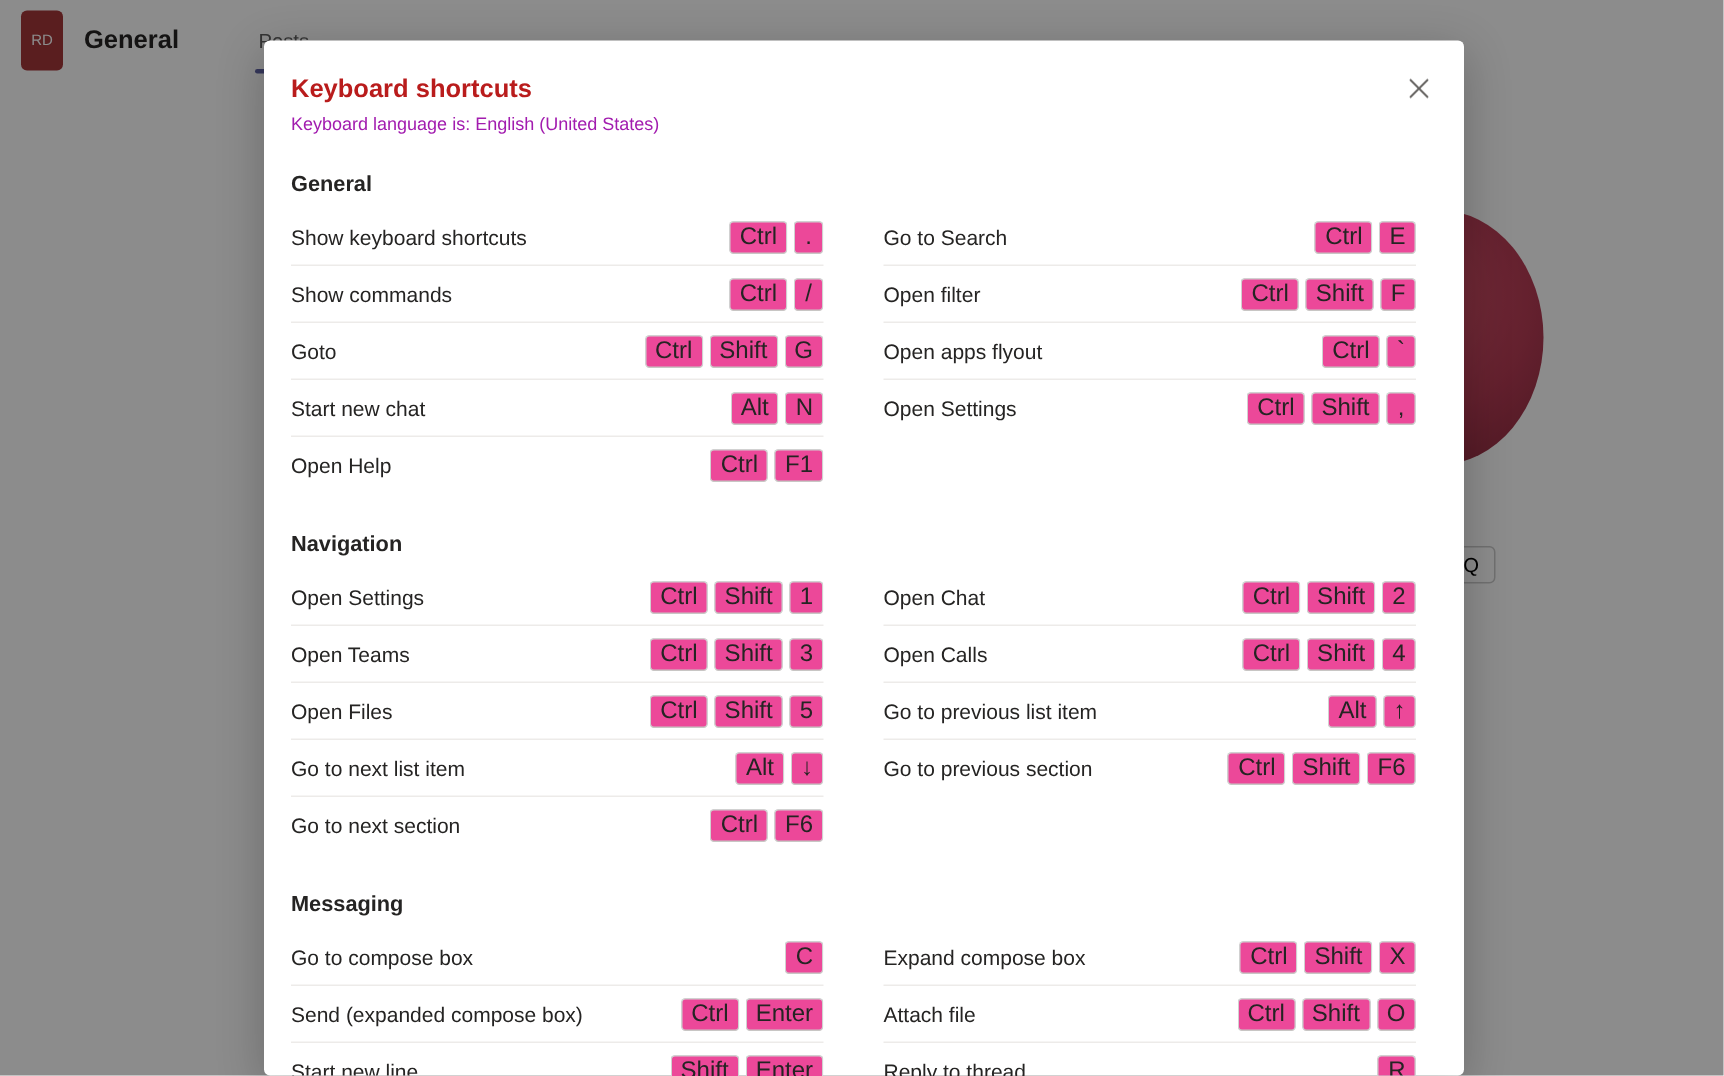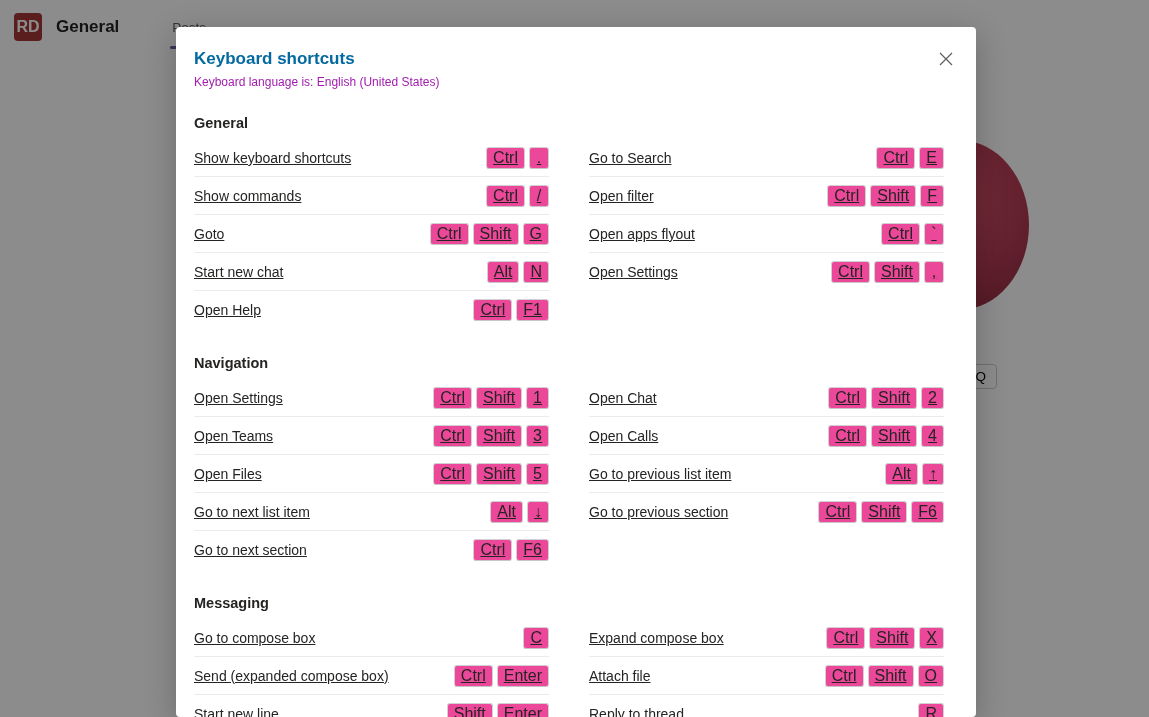--- a/index.html
+++ b/index.html
@@ -21,26 +21,26 @@
       background: #fff;
     }
     .app-header {
       display: flex;
       align-items: center;
       gap: 14px;
       padding: 6px 14px 0;
       height: 48px;
     }
     .team-badge {
-      width: 28px; height: 28px;
+      width: 28px; height: 40px;
       background: #a4373a;
       border-radius: 4px;
       color: #fff;
-      font-size: 16px;
-      font-weight: 700;
+      font-size: 10px;
+      font-weight: 400;
       display: flex; align-items: center; justify-content: center;
     }
     .channel-name { font-weight: 700; font-size: 17px; }
     .tab { font-size: 13.5px; color: #616161; margin-left: 39px; }
     .tab.active { position: relative; }
     .tab.active::after {
       content: '';
       position: absolute;
       left: -2px; right: -2px; bottom: -14px;
       height: 3px;
@@ -114,21 +114,21 @@
       color: #605e5c;
       background: none;
       border: none;
       font-size: 16px;
     }
 
     .dialog-title {
       font-weight: 700;
       font-size: 17px;
       margin-top: 22px;
-      color: #0369a1;
+      color: #b91c1c;
     }
     .dialog-subtitle {
       font-size: 12px;
       color: #a21caf;
       margin-top: 6px;
       margin-bottom: 4px;
     }
 
     .section-heading {
       font-weight: 700;
@@ -136,21 +136,21 @@
       margin-top: 26px;
       margin-bottom: 8px;
       color: #252423;
     }
 
     .two-col {
       display: grid;
       grid-template-columns: 1fr 1fr;
       column-gap: 40px;
     }
-    .col { display: flex; flex-direction: column; text-decoration: underline; }
+    .col { display: flex; flex-direction: column; }
 
     .row {
       display: flex;
       align-items: center;
       justify-content: space-between;
       min-height: 38px;
       padding: 3px 0;
       border-bottom: 1px solid #edebe9;
     }
     .row:last-child { border-bottom: none; }

